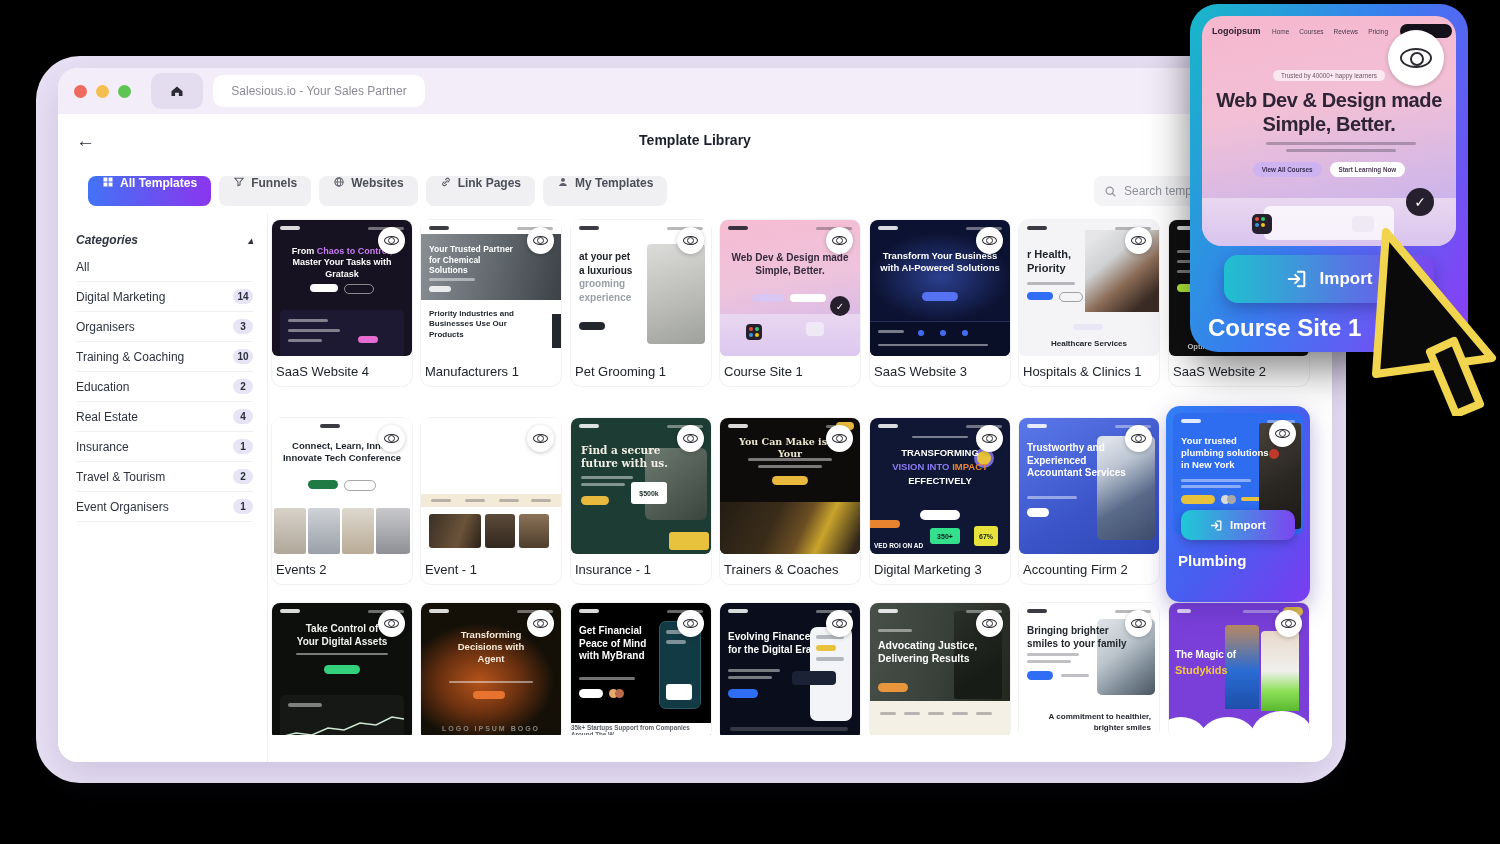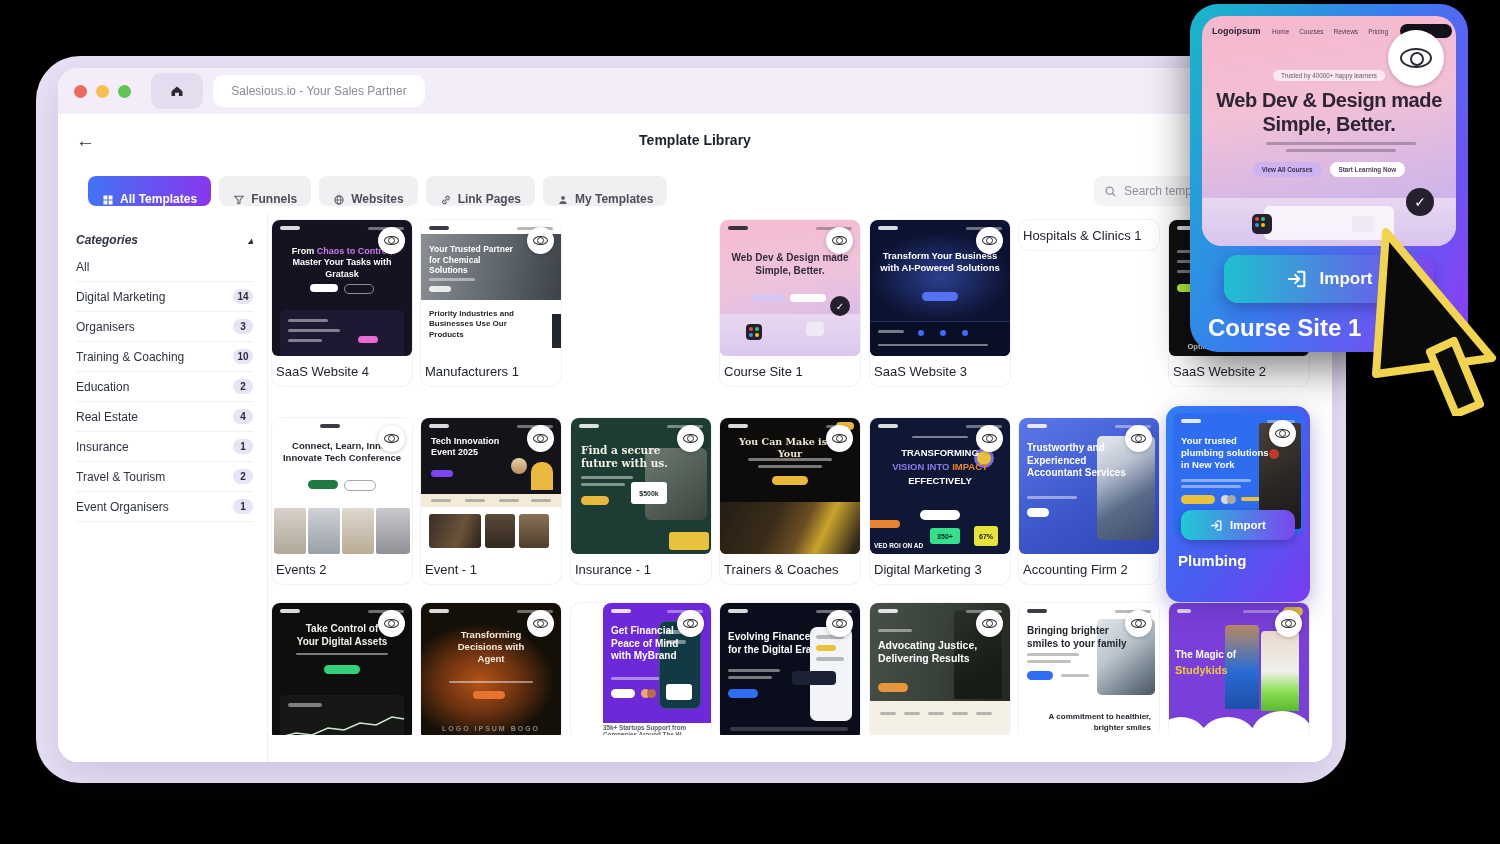--- a/index.html
+++ b/index.html
@@ -17,21 +17,21 @@
   .homebtn{width:52px;height:36px;border-radius:10px;background:#e4ddf0;margin-left:20px;
            display:flex;align-items:center;justify-content:center;}
   .addr{width:212px;height:32px;border-radius:10px;background:#fff;margin-left:10px;display:flex;
         align-items:center;justify-content:center;font-size:12px;color:#8d8a98;}
   .appheader{position:absolute;left:0;right:0;top:46px;height:54px;background:#fff;border-bottom:1px solid #ececf1;}
   .back{position:absolute;left:18px;top:14px;font-size:19px;color:#2c2c35;line-height:26px;}
   .title{position:absolute;left:0;right:0;top:18px;text-align:center;font-size:14px;font-weight:700;color:#1b202b;}
   .toolbar{position:absolute;left:0;right:0;top:100px;height:46px;border-bottom:1px solid #f0eff4;background:#fff;}
   .tabs{position:absolute;left:30px;top:8px;display:flex;gap:8px;}
   .tab{height:30px;border:0;border-radius:8px;background:#f0f0f3;color:#4c4f59;font-family:inherit;
-       font-size:12px;font-weight:600;display:flex;align-items:flex-end;gap:6px;padding:0 14px;cursor:pointer;}
+       font-size:12px;font-weight:600;display:flex;align-items:flex-start;gap:6px;padding:0 14px;cursor:pointer;}
   .tab.active{background:linear-gradient(90deg,#4273f6,#8a36ee);color:#fff;}
   .ticon{width:12px;height:12px;flex:0 0 auto;}
   .search{position:absolute;left:1036px;top:8px;width:200px;height:30px;border-radius:8px;background:#f4f4f6;
           display:flex;align-items:center;gap:7px;padding:0 10px;color:#8e9199;font-size:12px;}
   
   .content{position:absolute;left:0;right:0;top:146px;bottom:0;background:#fff;}
   .sidebar{position:absolute;left:0;top:0;bottom:0;width:210px;border-right:1px solid #ededf2;
            padding:14px 14px 0 18px;box-sizing:border-box;}
   .side-head{display:flex;justify-content:space-between;align-items:center;font-size:12px;font-weight:700;
              color:#2f3440;height:24px;font-style:italic;}
@@ -116,21 +116,21 @@
   .t-acct .hd{left:8px;top:24px;font-size:10px;font-weight:800;color:#fff;}
   .t-plumb{background:#2e6cf0;border-radius:8px;}
   .t-plumb .hd{left:8px;top:22px;font-size:9.5px;font-weight:800;color:#fff;}
   .t-dass{background:#0d0f0d;}
   .t-dass .hd{left:6px;right:6px;top:20px;text-align:center;font-size:10px;color:#f2f2ee;}
   .t-dass .chart{position:absolute;left:8px;right:8px;bottom:0;height:44px;background:#151815;border-radius:5px 5px 0 0;}
   .t-agent{background:radial-gradient(95px 75px at 42% 58%,#b5531a 0%,#6b3110 42%,rgba(20,16,8,0) 78%),#141008;}
   .t-agent .hd{left:10px;right:10px;top:26px;text-align:center;font-size:9.5px;color:#f5ead8;}
   .t-agent .logos{position:absolute;left:0;right:0;bottom:7px;text-align:center;font-size:7px;font-weight:700;
                   color:#8a857c;letter-spacing:2px;}
-  .t-mybrand{background:#6d28d9;margin-left:32px;}
+  .t-mybrand{background:#000000;}
   .t-mybrand .hd{left:8px;top:22px;font-size:10px;font-weight:800;color:#fff;}
   .t-mybrand .foot{position:absolute;left:0;right:0;bottom:0;height:16px;background:#fff;display:flex;align-items:center;
                    justify-content:center;font-size:6.3px;font-weight:700;color:#5a5f66;}
   .t-fin{background:#0a0e1c;}
   .t-fin .hd{left:8px;top:28px;font-size:10px;font-weight:800;color:#fff;}
   .t-just{background:#f5f0e6;}
   .t-just .photo{position:absolute;left:0;right:0;top:0;height:98px;
                  background:linear-gradient(100deg,#474f48,#39413b 50%,#23281f);}
   .t-just .hd{left:8px;top:36px;font-size:10.5px;font-weight:800;color:#fff;z-index:2;}
   .t-smile{background:#fff;}
@@ -328,20 +328,37 @@
               <span class="p" style="left:8px;top:52px;width:22px;height:6px;background:rgba(255,255,255,.85);"></span>
             </div>
             <div class="hd">Your Trusted Partner for Chemical Solutions</div>
             <div class="btxt">Priority Industries and Businesses Use Our Products</div>
             <span style="position:absolute;right:0;bottom:8px;width:9px;height:34px;background:#23282e;"></span>
             <span class="eye"></span>
           </div>
           <div class="card-label">Manufacturers 1</div>
         </div>
 
+        <div class="card c3 r1">
+          <div class="thumb t-pet">
+            <div class="mn dark">
+                <i class="lg"></i>
+                <i class="nv"></i>
+              </div>
+            <div class="hd"><span>at your pet</span><br>
+              <span>a luxurious</span><br>
+              <span class="lt">grooming</span><br>
+              <span class="lt">experience</span></div>
+            <span class="p" style="left:8px;top:102px;width:26px;height:8px;background:#23272e;"></span>
+            <div class="ph" style="right:6px;top:24px;width:58px;height:100px;
+                 background:linear-gradient(160deg,#dcdcda,#bcbdb9 55%,#9fa19d);"></div>
+            <span class="eye"></span>
+          </div>
+          <div class="card-label">Pet Grooming 1</div>
+        </div>
 
         <div class="card c4 r1">
           <div class="thumb t-course">
             <div class="mn dark">
                 <i class="lg"></i>
                 <i class="nv"></i>
               </div>
             <div class="hd">Web Dev &amp; Design made Simple, Better.</div>
             <span class="p" style="left:32px;top:74px;width:32px;height:8px;background:#d9c6f2;"></span>
             <span class="p" style="left:70px;top:74px;width:36px;height:8px;background:#fff;"></span>
@@ -369,20 +386,34 @@
               <span style="position:absolute;left:70px;top:8px;width:6px;height:6px;border-radius:3px;background:#3f6df5;"></span>
               <span style="position:absolute;left:92px;top:8px;width:6px;height:6px;border-radius:3px;background:#3f6df5;"></span>
               <span class="b" style="left:8px;top:22px;width:110px;height:2px;"></span>
             </div>
             <span class="eye"></span>
           </div>
           <div class="card-label">SaaS Website 3</div>
         </div>
 
         <div class="card c6 r1">
+          <div class="thumb t-hosp">
+            <div class="mn dark">
+                <i class="lg"></i>
+                <i class="nv"></i>
+              </div>
+            <div class="photo"></div>
+            <div class="hd"><span>r Health,</span><br><span>Priority</span></div>
+            <span class="b dk" style="left:8px;top:62px;width:48px;height:2.5px;"></span>
+            <span class="p" style="left:8px;top:72px;width:26px;height:8px;background:#2f6df5;"></span>
+            <span class="p" style="left:40px;top:72px;width:22px;height:8px;border:1px solid rgba(30,35,45,.4);"></span>
+            <span class="p" style="left:54px;top:104px;width:30px;height:6px;background:#e9e6f6;"></span>
+            <div class="svc">Healthcare Services</div>
+            <span class="eye"></span>
+          </div>
           <div class="card-label">Hospitals &amp; Clinics 1</div>
         </div>
 
         <div class="card c7 r1">
           <div class="thumb t-saas2">
             <div class="mn">
                 <i class="lg"></i>
                 <i class="nv"></i>
               </div>
             <span class="b" style="left:8px;top:30px;width:44px;"></span>
@@ -407,31 +438,20 @@
             <div class="ph" style="left:36px;bottom:0;width:32px;height:46px;background:linear-gradient(#cfd2d6,#9aa0a8);border-radius:2px;"></div>
             <div class="ph" style="left:70px;bottom:0;width:32px;height:46px;background:linear-gradient(#ded8cf,#b9ab96);border-radius:2px;"></div>
             <div class="ph" style="left:104px;bottom:0;width:34px;height:46px;background:linear-gradient(#c9c9cc,#8e9096);border-radius:2px;"></div>
             <span class="eye"></span>
           </div>
           <div class="card-label">Events 2</div>
         </div>
 
         <div class="card c2 r2">
           <div class="thumb t-event1">
-            <div class="top">
-              <div class="mn">
-                  <i class="lg"></i>
-                  <i class="nv"></i>
-                </div>
-              <div class="hd"><span>Tech Innovation</span><br><span>Event 2025</span></div>
-              <span class="p" style="left:10px;top:52px;width:22px;height:7px;background:#7b46f0;"></span>
-              <span style="position:absolute;right:14px;top:14px;width:18px;height:18px;border-radius:50%;background:linear-gradient(#4a7df0,#2c4ba8);"></span>
-              <span style="position:absolute;right:34px;top:40px;width:16px;height:16px;border-radius:50%;background:linear-gradient(#e8cfa8,#b98f5e);"></span>
-              <span style="position:absolute;right:8px;top:44px;width:22px;height:28px;border-radius:10px 10px 0 0;background:#e8b93c;"></span>
-            </div>
             <div class="strip">
               <span class="b dk" style="left:10px;top:5px;width:20px;height:2.5px;"></span>
               <span class="b dk" style="left:44px;top:5px;width:20px;height:2.5px;"></span>
               <span class="b dk" style="left:78px;top:5px;width:20px;height:2.5px;"></span>
               <span class="b dk" style="left:110px;top:5px;width:20px;height:2.5px;"></span>
             </div>
             <div class="ph" style="left:8px;bottom:6px;width:52px;height:34px;background:linear-gradient(110deg,#3a2f26,#6b5338 60%,#2a211a);border-radius:3px;"></div>
             <div class="ph" style="left:64px;bottom:6px;width:30px;height:34px;background:linear-gradient(#5a4a3a,#33281e);border-radius:3px;"></div>
             <div class="ph" style="left:98px;bottom:6px;width:30px;height:34px;background:linear-gradient(#8a7258,#4f3e2c);border-radius:3px;"></div>
             <span class="eye"></span>

